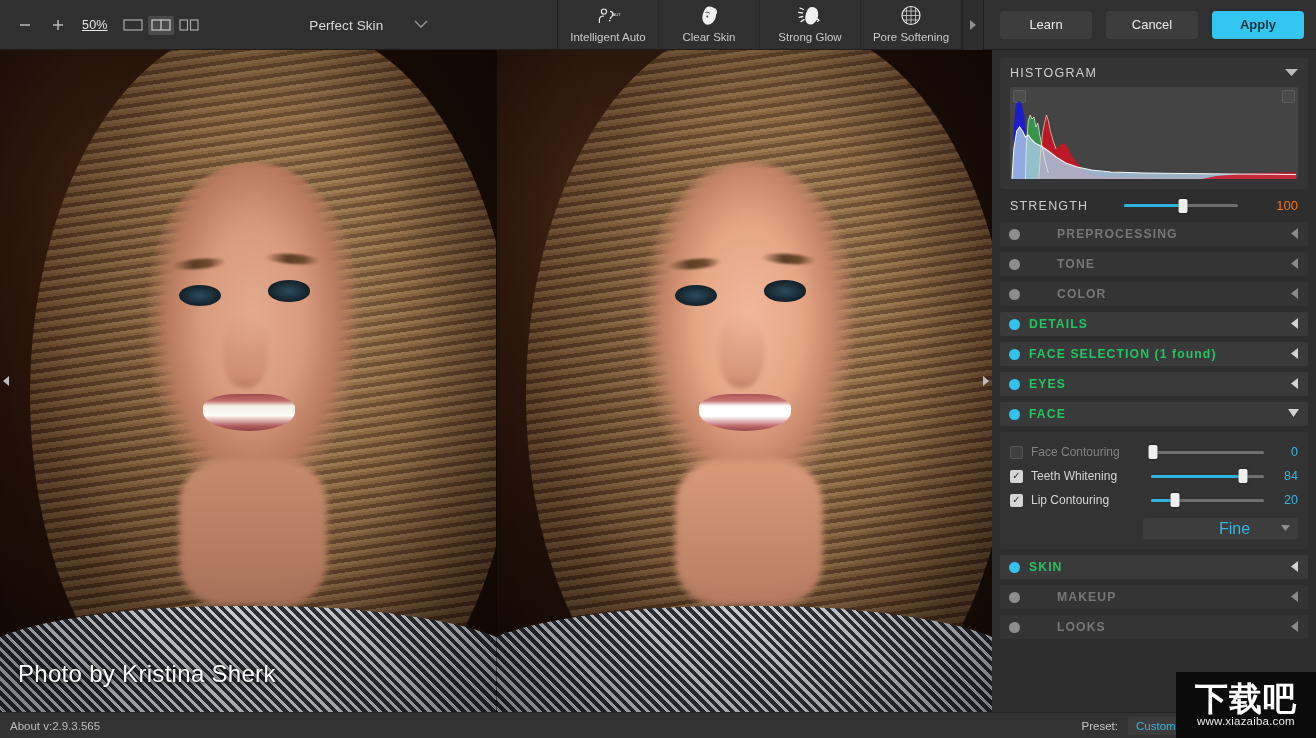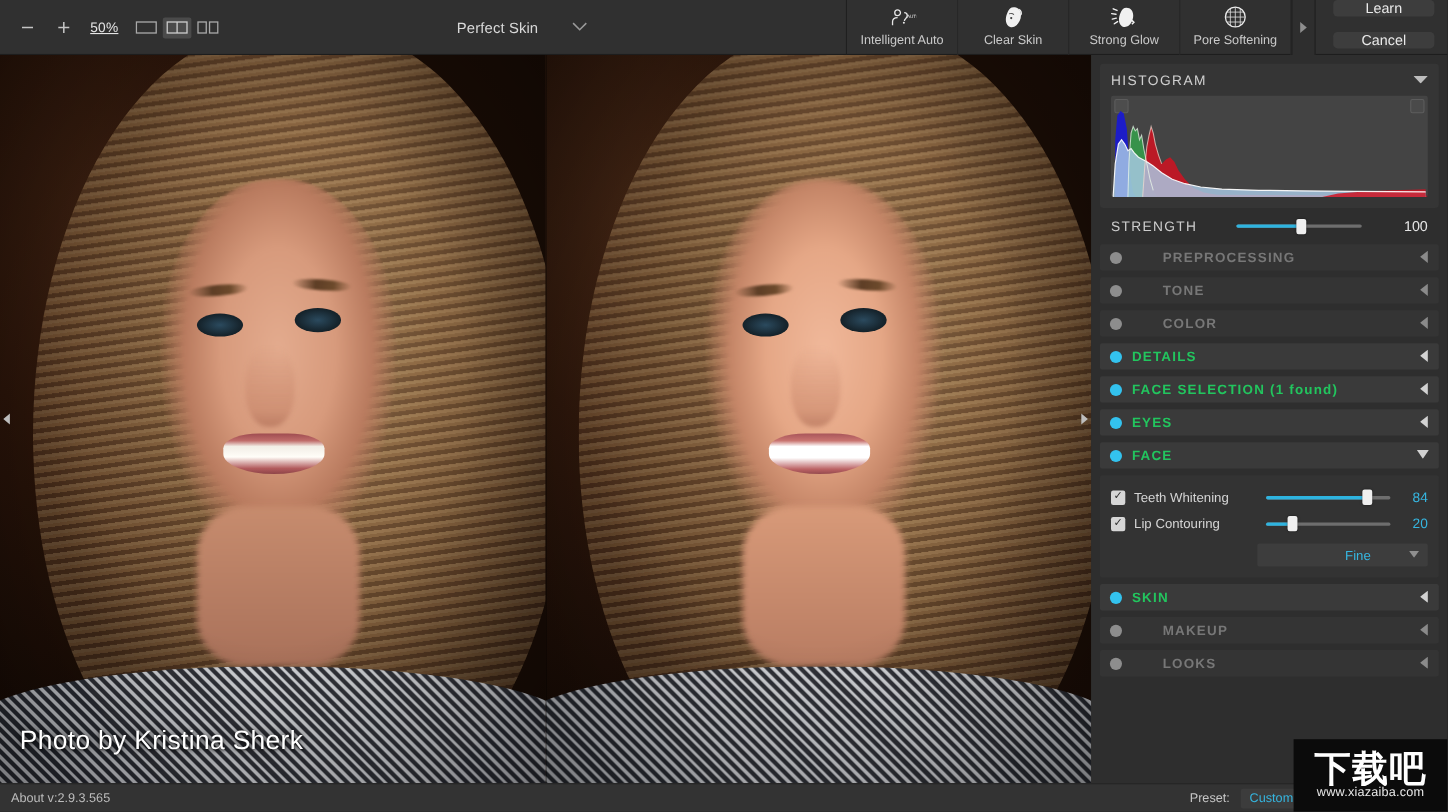--- a/index.html
+++ b/index.html
@@ -46,21 +46,21 @@
     align-items: center; justify-content: flex-start; padding-top: 2px;
     border-right: 1px solid #272727; cursor: pointer;
   }
   .tool .ticon { height: 28px; display: flex; align-items: center; justify-content: center; }
   .tool .tlabel { color: #cacaca; font-size: 11.5px; white-space: nowrap; margin-top: 1px; }
   .tool-scroll {
     width: 22px; display: flex; align-items: center; justify-content: center;
     color: #8e8e8e; font-size: 10px; cursor: pointer; background: #2e2e2e;
     border-left: 1px solid #1f1f1f; border-right: 1px solid #1f1f1f;
   }
-  .actions { display: flex; align-items: center; gap: 14px; padding: 0 12px 0 16px; flex-direction: column; }
+  .actions { display: flex; align-items: center; gap: 14px; padding: 0 12px 0 16px; }
   .btn {
     height: 28px; min-width: 92px; border-radius: 4px; border: none;
     font-size: 13px; cursor: pointer; font-family: "Liberation Sans", sans-serif;
     display: flex; align-items: center; justify-content: center;
   }
   .btn-dark { background: #3d3d3d; color: #eaeaea; }
   .btn-primary { background: #33c6f0; color: #10333d; font-weight: bold; }
 
   
   #canvas {
@@ -181,21 +181,21 @@
   }
   .clip-box { position: absolute; top: 3px; width: 13px; height: 13px; border: 1px solid #5d5d5d; border-radius: 2px; }
   .clip-box.l { left: 3px; background: #4d4d4d; }
   .clip-box.r { right: 3px; background: #4a4a4a; }
   .hist-plot svg { position: absolute; inset: 0; width: 100%; height: 100%; }
 
   .strength-row {
     display: flex; align-items: center; gap: 28px; padding: 9px 10px 9px 10px;
   }
   .strength-label { color: #cdcdcd; font-size: 12.5px; letter-spacing: 1.2px; width: 86px; }
-  .strength-val { color: #e5e5e5; font-size: 13px; width: 32px; text-align: right; }
+  .strength-val { color: #f97316; font-size: 13px; width: 32px; text-align: right; }
 
   
   .slider { position: relative; flex: 1; height: 14px; display: flex; align-items: center; }
   .slider .track { position: absolute; left: 0; right: 0; height: 3px; background: #6e6e6e; border-radius: 2px; }
   .slider .fill { position: absolute; left: 0; height: 3px; background: #2eb4e0; border-radius: 2px; }
   .slider .knob {
     position: absolute; width: 9px; height: 14px; background: #efefef;
     border-radius: 2px; transform: translateX(-50%); box-shadow: 0 0 2px rgba(0,0,0,.6);
   }
 
@@ -228,21 +228,21 @@
   .ctl-label { font-size: 12px; width: 112px; }
   .ctl-label.on { color: #d4d4d4; }
   .ctl-label.off { color: #838383; }
   .ctl-val { font-size: 12.5px; width: 26px; text-align: right; }
   .ctl-val.on { color: #36b6e0; }
   .ctl-val.off { color: #36b6e0; }
   .dropdown {
     margin-top: 6px; margin-left: 133px; height: 21px; background: #3d3d3d; border-radius: 2px;
     display: flex; align-items: center; justify-content: center; position: relative; cursor: pointer;
   }
-  .dropdown .dd-text { color: #36b6e0; font-size: 12px; margin-left: 28px; }
+  .dropdown .dd-text { color: #36b6e0; font-size: 16px; margin-left: 28px; }
   .dropdown .dd-arrow { position: absolute; right: 8px; color: #8f8f8f; font-size: 8px; }
 
   
   #status {
     position: absolute; left: 0; top: 712px; width: 1316px; height: 26px;
     background: #333333; display: flex; align-items: center;
     border-top: 1px solid #252525;
   }
   .about { color: #bcbcbc; font-size: 11.5px; padding-left: 10px; }
   .status-spacer { flex: 1; }
@@ -548,20 +548,30 @@
       <span class="sec-title on">FACE</span>
       <span class="sec-arrow on">
         <svg width="11" height="8" viewBox="0 0 11 8">
             <polygon points="0,0 11,0 5.5,8" fill="#d2d2d2"></polygon>
           </svg>
       </span>
     </div>
 
     <div class="sec-body">
 
+      <div class="ctl-row">
+        <span class="cbox unchecked">✓</span>
+        <span class="ctl-label off">Face Contouring</span>
+        <span class="slider">
+          <span class="track"></span>
+          <span class="fill" style="width:0%"></span>
+          <span class="knob" style="left:1.5%"></span>
+        </span>
+        <span class="ctl-val off">0</span>
+      </div>
 
       <div class="ctl-row">
         <span class="cbox checked">✓</span>
         <span class="ctl-label on">Teeth Whitening</span>
         <span class="slider">
           <span class="track"></span>
           <span class="fill" style="width:81%"></span>
           <span class="knob" style="left:81%"></span>
         </span>
         <span class="ctl-val on">84</span>

